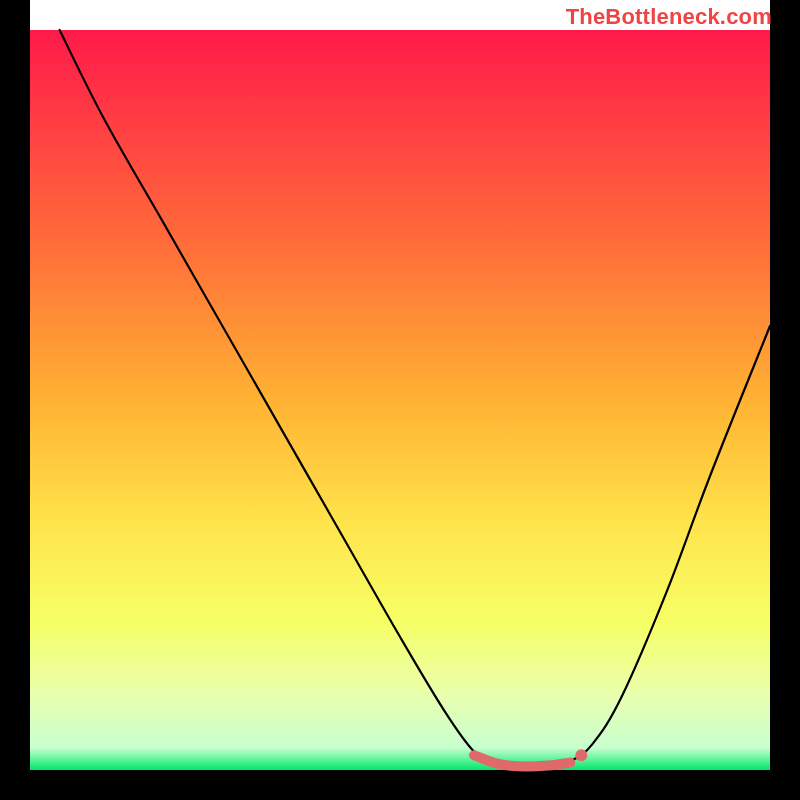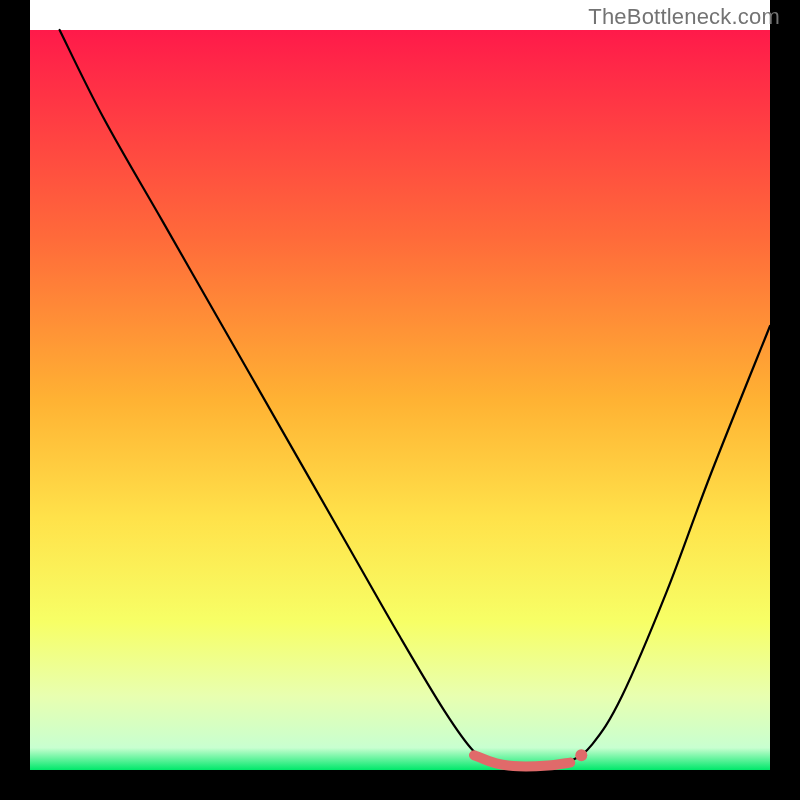--- a/index.html
+++ b/index.html
@@ -12,24 +12,24 @@
     font-family: Arial, Helvetica, sans-serif;
   }
   .chart-container {
     position: relative;
     width: 800px;
     height: 800px;
   }
   .watermark {
     position: absolute;
     top: 4px;
-    right: 20px;
+    right: 28px;
     font-size: 22px;
-    font-weight: 400;
-    color: #737373;
+    font-weight: 700;
+    color: #ef4444;
     letter-spacing: 0.2px;
     z-index: 10;
   }
   svg {
     display: block;
   }
 </style>
 </head>
 <body>
 

